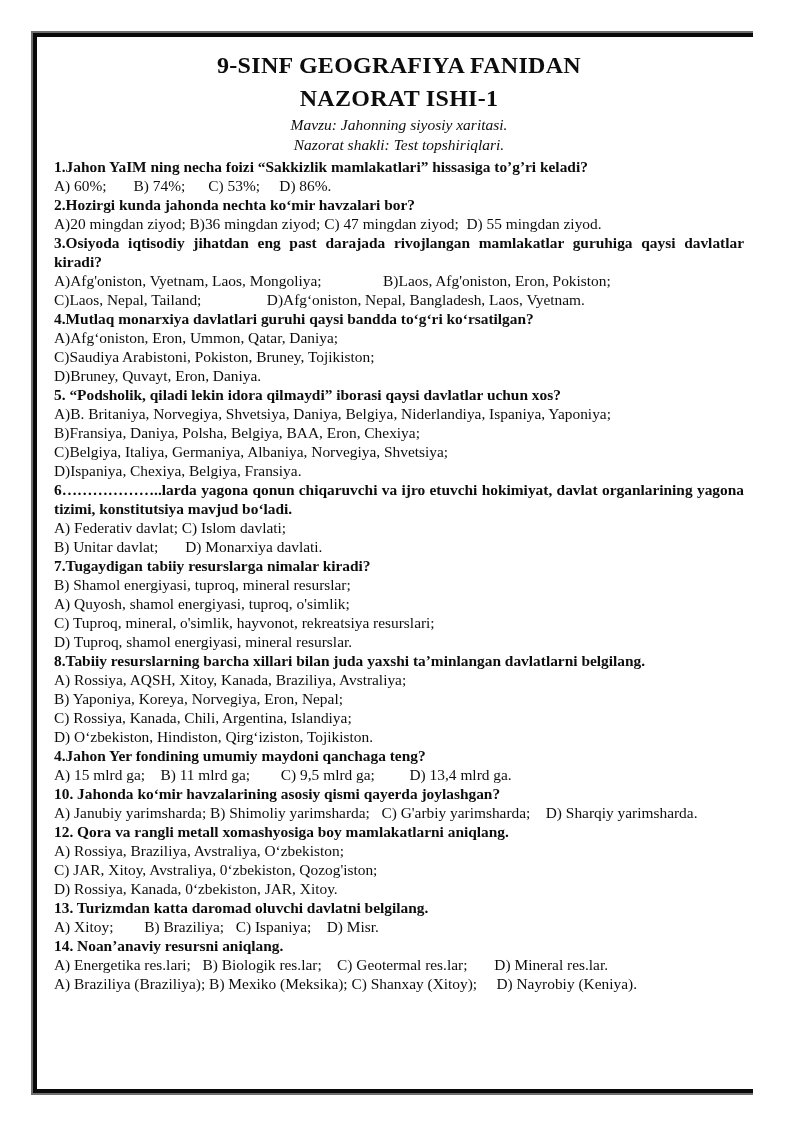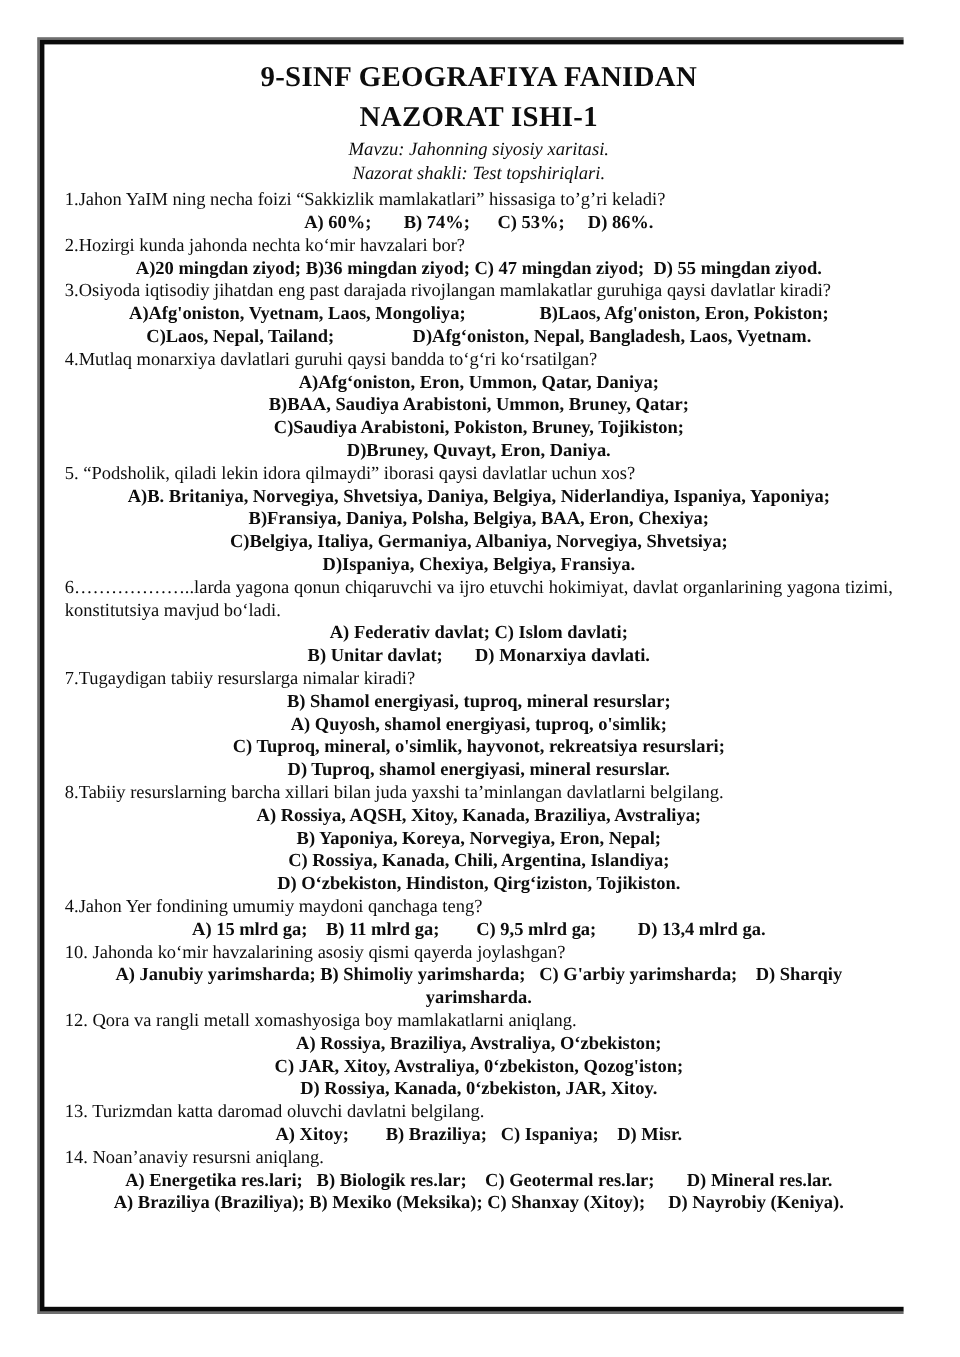--- a/index.html
+++ b/index.html
@@ -41,31 +41,31 @@
     font-size: 15.5px;
     font-weight: normal;
     font-style: italic;
     line-height: 20px;
   }
   #questions { margin-top: 2px; }
   .qblock { margin: 0; }
   .qtext {
     margin: 0;
     font-size: 15.4px;
-    font-weight: normal;
+    font-weight: bold;
     line-height: 19px;
     text-align: justify;
   }
   .opt {
     margin: 0;
     font-size: 15.4px;
-    font-weight: bold;
+    font-weight: normal;
     line-height: 19px;
     white-space: pre-wrap;
-    text-align: center;
+    text-align: left;
   }
 </style>
 </head>
 <body>
 
 <div class="sheet">
   <div class="frame-outer">
     <div class="frame-inner">
       <h1 class="title">9-SINF GEOGRAFIYA FANIDAN</h1>
       <h1 class="title">NAZORAT ISHI-1</h1>
@@ -81,21 +81,20 @@
             <p class="opt">A)20 mingdan ziyod; B)36 mingdan ziyod; C) 47 mingdan ziyod;  D) 55 mingdan ziyod.</p>
           </div>
           <div class="qblock">
             <p class="qtext">3.Osiyoda iqtisodiy jihatdan eng past darajada rivojlangan mamlakatlar guruhiga qaysi davlatlar kiradi?</p>
             <p class="opt">A)Afg'oniston, Vyetnam, Laos, Mongoliya;                B)Laos, Afg'oniston, Eron, Pokiston;</p>
             <p class="opt">C)Laos, Nepal, Tailand;                 D)Afg‘oniston, Nepal, Bangladesh, Laos, Vyetnam.</p>
           </div>
           <div class="qblock">
             <p class="qtext">4.Mutlaq monarxiya davlatlari guruhi qaysi bandda to‘g‘ri ko‘rsatilgan?</p>
             <p class="opt">A)Afg‘oniston, Eron, Ummon, Qatar, Daniya;</p>
-            <p class="opt">B)BAA, Saudiya Arabistoni, Ummon, Bruney, Qatar;</p>
             <p class="opt">C)Saudiya Arabistoni, Pokiston, Bruney, Tojikiston;</p>
             <p class="opt">D)Bruney, Quvayt, Eron, Daniya.</p>
           </div>
           <div class="qblock">
             <p class="qtext">5. “Podsholik, qiladi lekin idora qilmaydi” iborasi qaysi davlatlar uchun xos?</p>
             <p class="opt">A)B. Britaniya, Norvegiya, Shvetsiya, Daniya, Belgiya, Niderlandiya, Ispaniya, Yaponiya;</p>
             <p class="opt">B)Fransiya, Daniya, Polsha, Belgiya, BAA, Eron, Chexiya;</p>
             <p class="opt">C)Belgiya, Italiya, Germaniya, Albaniya, Norvegiya, Shvetsiya;</p>
             <p class="opt">D)Ispaniya, Chexiya, Belgiya, Fransiya.</p>
           </div>

